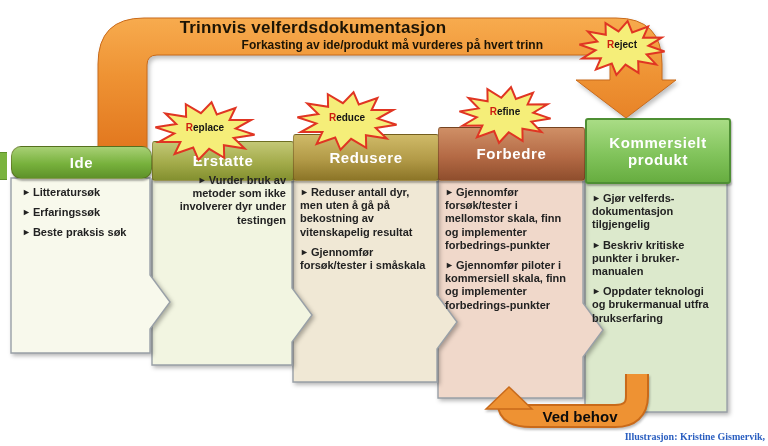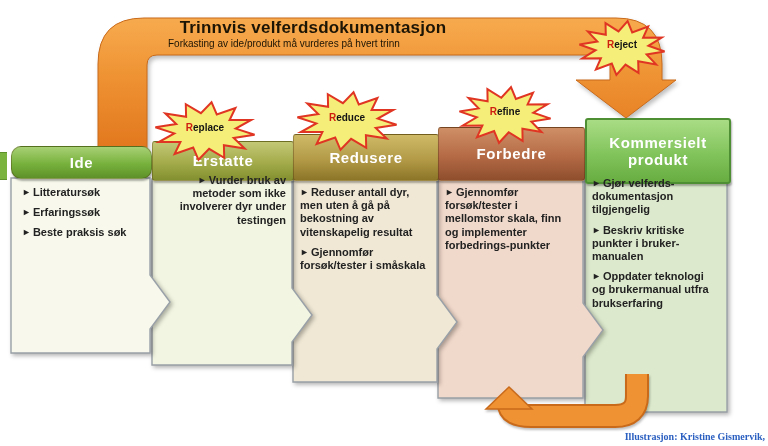--- a/index.html
+++ b/index.html
@@ -4,22 +4,22 @@
 <style>
   html,body{margin:0;padding:0;background:#ffffff;}
   #canvas{position:relative;width:768px;height:446px;background:#ffffff;overflow:hidden;
           font-family:"Liberation Sans","DejaVu Sans",sans-serif;}
   svg.layer{position:absolute;left:0;top:0;pointer-events:none;}
   
   .banner-path{fill:url(#gradOrange);stroke:#c96a1a;stroke-width:1;}
   #banner-svg{z-index:5;filter:drop-shadow(2px 3px 2px rgba(0,0,0,.25));}
   .title{position:absolute;left:158px;top:18px;width:310px;text-align:center;
          font-size:17px;font-weight:bold;color:#1c1405;z-index:6;letter-spacing:.2px;}
-  .subtitle{position:absolute;left:168px;top:38px;width:375px;text-align:left;
-         font-size:10px;font-weight:normal;color:#1c1405;z-index:6;}
+  .subtitle{position:absolute;left:168px;top:38px;width:375px;text-align:right;
+         font-size:12px;font-weight:bold;color:#1c1405;z-index:6;}
   
   #bodies-svg{z-index:10;}
   .body-shape{stroke:#99a0a7;stroke-width:1.4;filter:drop-shadow(2px 2px 2px rgba(0,0,0,.30));}
   .fill-c0{fill:#f8f9ec}.fill-c1{fill:#f2f5e1}.fill-c2{fill:#f0e8d5}.fill-c3{fill:#f0d8ca}.fill-c4{fill:#dce9cc}
   
   .hdr{position:absolute;z-index:20;border-radius:3px;display:flex;align-items:center;justify-content:center;
        color:#ffffff;font-size:15px;font-weight:bold;letter-spacing:.6px;text-align:center;line-height:1.15;
        border:1px solid rgba(70,50,10,.35);box-shadow:1px 2px 2px rgba(0,0,0,.30);}
   .hdr-0{left:11px;top:146px;width:139px;height:31px;background:linear-gradient(#a8d075 0%,#77b13c 55%,#5e9129 100%);border-radius:10px;}
   .hdr-1{left:152px;top:141px;width:140px;height:38px;background:linear-gradient(#c3c876 0%,#a3ab4a 55%,#83902f 100%);}
@@ -30,21 +30,21 @@
   .sliver{position:absolute;left:0;top:152px;width:7px;height:26px;background:#7ab33e;z-index:20;
           border-top:1px solid #5e9129;border-bottom:1px solid #5e9129;}
   
   .btxt{position:absolute;z-index:21;font-size:11px;font-weight:bold;color:#222222;line-height:1.2;}
   .btxt .item{margin-bottom:7px;}
   .btxt .b{font-size:9px;position:relative;top:-1px;margin-right:2px;}
   .t0{left:22px; top:186px;width:122px;}
   .t1{left:158px;top:174px;width:128px;text-align:right;}
   .t2{left:300px;top:186px;width:130px;}
   .t3{left:445px;top:186px;width:126px;}
-  .t4{left:592px;top:177px;width:128px;}
+  .t4{left:592px;top:192px;width:128px;}
   
   #loop-svg{z-index:25;filter:drop-shadow(1px 2px 1px rgba(0,0,0,.25));}
   .loop-label{position:absolute;left:528px;top:408px;width:104px;text-align:center;z-index:26;
               font-size:15px;font-weight:bold;color:#0c0c0c;}
   
   #stars-svg{z-index:40;}
   polygon.star{fill:#f5ee79;stroke:#e03523;stroke-width:2;stroke-linejoin:miter;}
   .star-label{position:absolute;z-index:41;font-size:10px;font-weight:bold;color:#141414;
               text-align:center;width:90px;transform:translate(-45px,-9px);}
   .star-label .r1{color:#cf1f10;}
@@ -103,32 +103,34 @@
   </div>
   <div class="btxt t1">
     <div class="item"><span class="b">►</span><span>Vurder bruk av metoder som ikke involverer dyr under testingen</span></div>
   </div>
   <div class="btxt t2">
     <div class="item"><span class="b">►</span><span>Reduser antall dyr, men uten å gå på bekostning av vitenskapelig resultat</span></div>
     <div class="item"><span class="b">►</span><span>Gjennomfør forsøk/tester i småskala</span></div>
   </div>
   <div class="btxt t3">
     <div class="item"><span class="b">►</span><span>Gjennomfør forsøk/tester i mellomstor skala, finn og implementer forbedrings-punkter</span></div>
+    <div class="item"><span class="b">►</span><span>Gjennomfør piloter i kommersiell skala, finn og implementer forbedrings-punkter</span></div>
   </div>
   <div class="btxt t4">
     <div class="item"><span class="b">►</span><span>Gjør velferds-dokumentasjon tilgjengelig</span></div>
     <div class="item"><span class="b">►</span><span>Beskriv kritiske punkter i bruker-manualen</span></div>
     <div class="item"><span class="b">►</span><span>Oppdater teknologi og brukermanual utfra brukserfaring</span></div>
   </div>
 
   <svg id="loop-svg" class="layer" width="768" height="446">
     <path d="M637,374 L637,396 Q637,416 615,416 L531,416 Q509,416 509,404" fill="none" stroke="#c96a1a" stroke-width="24"></path>
     <path d="M637,374 L637,396 Q637,416 615,416 L531,416 Q509,416 509,404" fill="none" stroke="#ee9233" stroke-width="20"></path>
     <polygon points="486,409 532,409 509,387" fill="#ee9233" stroke="#c96a1a" stroke-width="1.5"></polygon>
   </svg>
+  <div class="loop-label">Ved behov</div>
 
   <svg id="stars-svg" class="layer" width="768" height="446">
     <polygon class="star" points="211.5,102.2 216.8,114.4 235.4,108.0 229.6,120.0 251.2,119.9 235.7,128.6 254.6,134.8 233.7,137.9 244.7,148.6 223.9,145.3 224.2,157.8 209.1,148.8 198.5,159.8 193.2,147.6 174.6,154.0 180.4,142.0 158.8,142.1 174.3,133.4 155.4,127.2 176.3,124.1 165.3,113.4 186.1,116.7 185.8,104.2 200.9,113.2"></polygon>
     <polygon class="star" points="353.5,92.2 358.8,104.4 377.4,98.0 371.6,110.0 393.2,109.9 377.7,118.6 396.6,124.8 375.7,127.9 386.7,138.6 365.9,135.3 366.2,147.8 351.1,138.8 340.5,149.8 335.2,137.6 316.6,144.0 322.4,132.0 300.8,132.1 316.3,123.4 297.4,117.2 318.3,114.1 307.3,103.4 328.1,106.7 327.8,94.2 342.9,103.2"></polygon>
     <polygon class="star" points="511.0,87.2 515.9,99.0 533.0,92.8 527.6,104.4 547.5,104.3 533.3,112.7 550.6,118.6 531.4,121.6 541.5,132.0 522.4,128.8 522.6,140.9 508.7,132.2 499.0,142.8 494.1,131.0 477.0,137.2 482.4,125.6 462.5,125.7 476.7,117.3 459.4,111.4 478.6,108.4 468.5,98.0 487.6,101.2 487.4,89.1 501.3,97.8"></polygon>
     <polygon class="star" points="627.6,21.2 632.2,32.5 648.1,26.6 643.1,37.8 661.7,37.6 648.4,45.8 664.6,51.5 646.6,54.4 656.1,64.4 638.2,61.3 638.5,72.9 625.5,64.6 616.4,74.8 611.8,63.5 595.9,69.4 600.9,58.2 582.3,58.4 595.6,50.2 579.4,44.5 597.4,41.6 587.9,31.6 605.8,34.7 605.5,23.1 618.5,31.4"></polygon>
   </svg>
   <div class="star-label" style="left:205px;top:131px;"><span class="r1">R</span><span>eplace</span></div>
   <div class="star-label" style="left:347px;top:121px;"><span class="r1">R</span><span>educe</span></div>
   <div class="star-label" style="left:505px;top:115px;"><span class="r1">R</span><span>efine</span></div>

